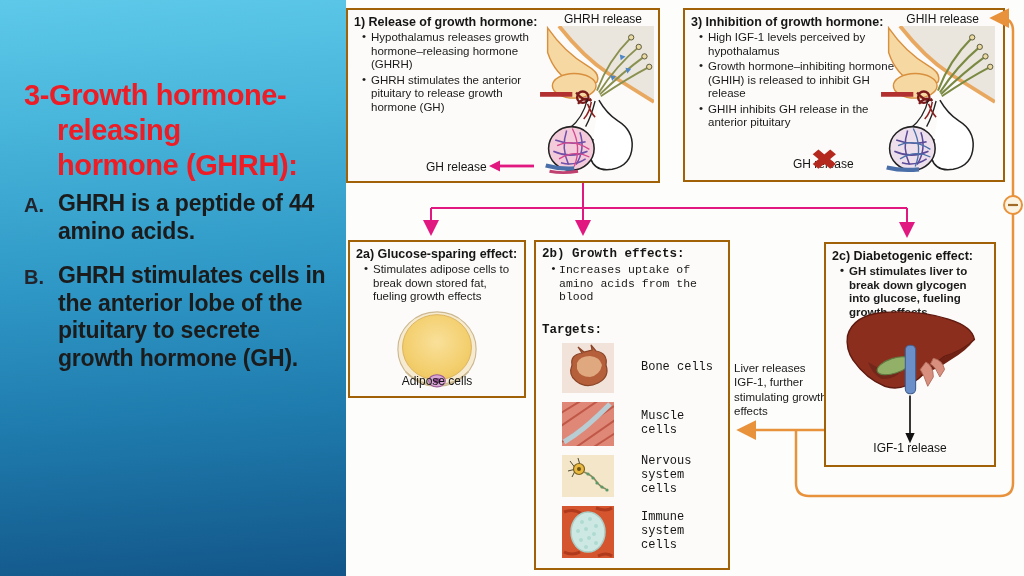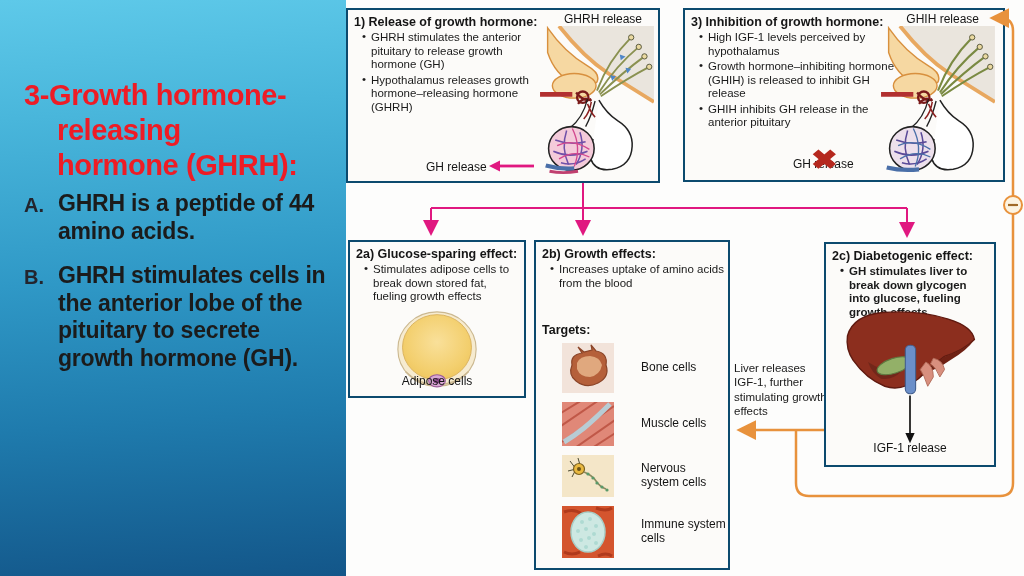--- a/index.html
+++ b/index.html
@@ -16,34 +16,34 @@
     position:absolute; left:24px; top:78px; width:315px;
     color:#EE1C25; font-weight:bold; font-size:29px; line-height:1.2; letter-spacing:-0.4px;
   }
   .slide-title .tl2 { margin-left:33px; }
   .points { position:absolute; left:24px; top:190px; width:316px; }
   .point { display:flex; margin-bottom:17px; }
   .point-marker { flex:0 0 34px; font-size:20px; font-weight:bold; color:#23252E; padding-top:4px; }
   .point-text { font-size:23px; font-weight:bold; color:#1B1B1B; line-height:1.2; width:276px; letter-spacing:-0.2px; }
   
   .figure { position:absolute; left:346px; top:0; width:678px; height:576px; background:#FDFDFC; }
-  .dbox { position:absolute; background:#FCFBF9; border:2px solid #0c4a6e; box-sizing:border-box; z-index:2; }
+  .dbox { position:absolute; background:#FCFBF9; border:2px solid #a16207; box-sizing:border-box; z-index:2; }
   .bx-title { font-size:12.5px; font-weight:bold; color:#151515; margin:5px 0 0 6px; }
   .bx-bullets { margin:2px 0 0 14px; padding:0; list-style:none; font-size:11.5px; color:#1A1A1A; line-height:1.18; }
   .bx-bullets li { position:relative; padding-left:9px; margin-top:2px; }
   .bx-bullets li::before { content:"•"; position:absolute; left:0; top:-1px; }
   .toplabel { position:absolute; font-size:12px; color:#151515; white-space:nowrap; }
   .flow { position:absolute; left:0; top:0; z-index:5; pointer-events:none; }
   .illu { position:absolute; }
   .caption { position:absolute; font-size:12px; color:#151515; text-align:center; white-space:nowrap; }
   
   .box1  { left:2;   top:8px;   width:314px; height:175px; }
   .box3  { left:337px; top:8px; width:322px; height:174px; }
   .box2a { left:2px;  top:240px; width:178px; height:158px; }
-  .box2b { left:188px; top:240px; width:196px; height:330px; }
+  .box2b { left:188px; top:240px; width:196px; height:330px;font-family:Liberation Mono, monospace; }
   .box2c { left:478px; top:242px; width:172px; height:225px; }
   .b1-bullets { width:182px; }
   .b3-bullets { width:210px; }
   .gh-row { position:absolute; display:flex; align-items:flex-start; gap:2px; font-size:12px; color:#151515; }
   .box1 .gh-row { left:78px; bottom:7px; }
   .box3 .gh-row { left:108px; bottom:9px; position:absolute; }
   .red-x {
     position:absolute; left:20px; top:-10px; font-size:27px; font-weight:bold; color:#B5281E;
     transform:scaleX(1.2); line-height:1;
   }
@@ -109,22 +109,22 @@
 
       <g>
         <circle cx="667" cy="205" r="9" fill="#FCF4E2" stroke="#E8923C" stroke-width="2"></circle>
         <line x1="662" y1="205" x2="672" y2="205" stroke="#A06A28" stroke-width="2.2"></line>
       </g>
     </svg>
 
     <div class="dbox box1">
       <div class="bx-title">1) Release of growth hormone:</div>
       <ul class="bx-bullets b1-bullets">
+        <li>Hypothalamus releases growth hormone–releasing hormone (GHRH)</li>
         <li>GHRH stimulates the anterior pituitary to release growth hormone (GH)</li>
-        <li>Hypothalamus releases growth hormone–releasing hormone (GHRH)</li>
       </ul>
       <div class="toplabel" style="right:16px; top:2px;">GHRH release</div>
 
       <svg class="illu" style="right:4px; top:16px;" width="114" height="150" viewBox="0 0 120 158">
         <path d="M20,0 L120,0 L120,80 L72,50 Q42,30 20,0 Z" fill="#EAE5DD"></path>
         <path d="M20,0 Q46,33 72,50 L120,80" fill="none" stroke="#E8A860" stroke-width="4"></path>
         <path d="M8,2 Q26,28 50,42 Q64,50 60,59 Q50,67 36,61 Q16,52 8,28 Z" fill="#F6D8A2" stroke="#D8903E" stroke-width="1.5"></path>
         <ellipse cx="36" cy="63" rx="23" ry="13" fill="#F6D8A2" stroke="#D8903E" stroke-width="1.5"></ellipse>
         <g stroke="#8A9150" stroke-width="2" fill="none">
           <path d="M96,12 Q72,36 60,68"></path>

